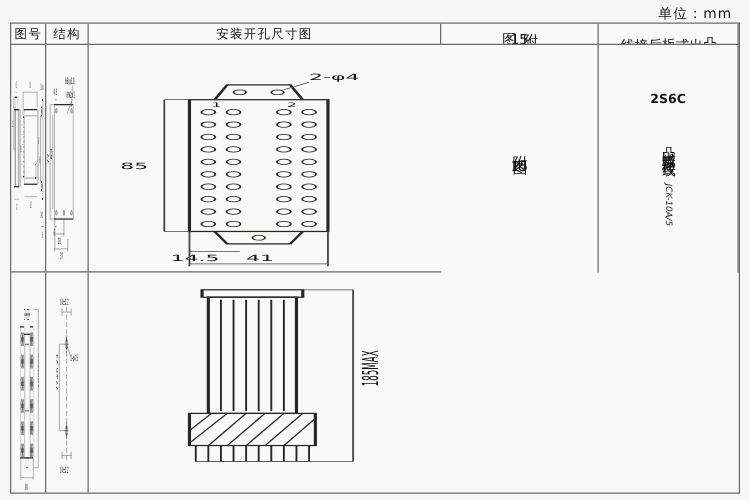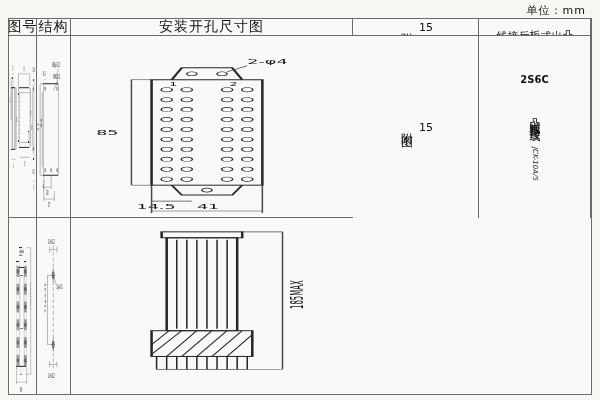--- a/index.html
+++ b/index.html
@@ -19,22 +19,22 @@
     position:absolute; left:8px; top:18px; width:584px; height:377px;
     display:grid;
     grid-template-columns: 28px 34px 1fr 126px 112px;
     grid-template-rows: 17px 182px auto;
     border:1px solid #6b6b6b;
     background:#f9f9f7;
   }
   .cell { border-right:1px solid #6b6b6b; border-bottom:1px solid #6b6b6b; position:relative; overflow:hidden; }
   .cell.last { border-right:none; }
   .cell.bot { border-bottom:none; }
-  .head { display:flex; align-items:center; justify-content:center; font-size:14px; letter-spacing:1px; white-space:nowrap; }
-  .figcell { display:flex; flex-direction:row; align-items:center; justify-content:center; gap:4px; }
+  .head { display:flex; align-items:center; justify-content:center; font-size:10px; letter-spacing:1px; white-space:nowrap; }
+  .figcell { display:flex; flex-direction:column; align-items:center; justify-content:center; gap:4px; }
   .figcell .v { writing-mode:vertical-rl; text-orientation:upright; font-size:12px; letter-spacing:4px; }
   .fignum { font-size:11px; }
   .structcell { display:flex; flex-direction:column; align-items:center; justify-content:center; gap:24px; }
   .model { font-size:10px; font-weight:600; }
   .sv { writing-mode:vertical-rl; text-orientation:upright; font-size:11px; letter-spacing:2px; line-height:1; }
   .submodel { writing-mode:vertical-rl; font-size:7px; font-style:italic; color:#222; }
   .drawcell svg { position:absolute; inset:0; width:100%; height:100%; }
   svg .ln { stroke:#26262a; stroke-width:1; fill:none; }
   svg .lt { stroke:#26262a; stroke-width:0.6; fill:none; }
   svg .dm { stroke:#4a4a4a; stroke-width:0.6; fill:none; }

